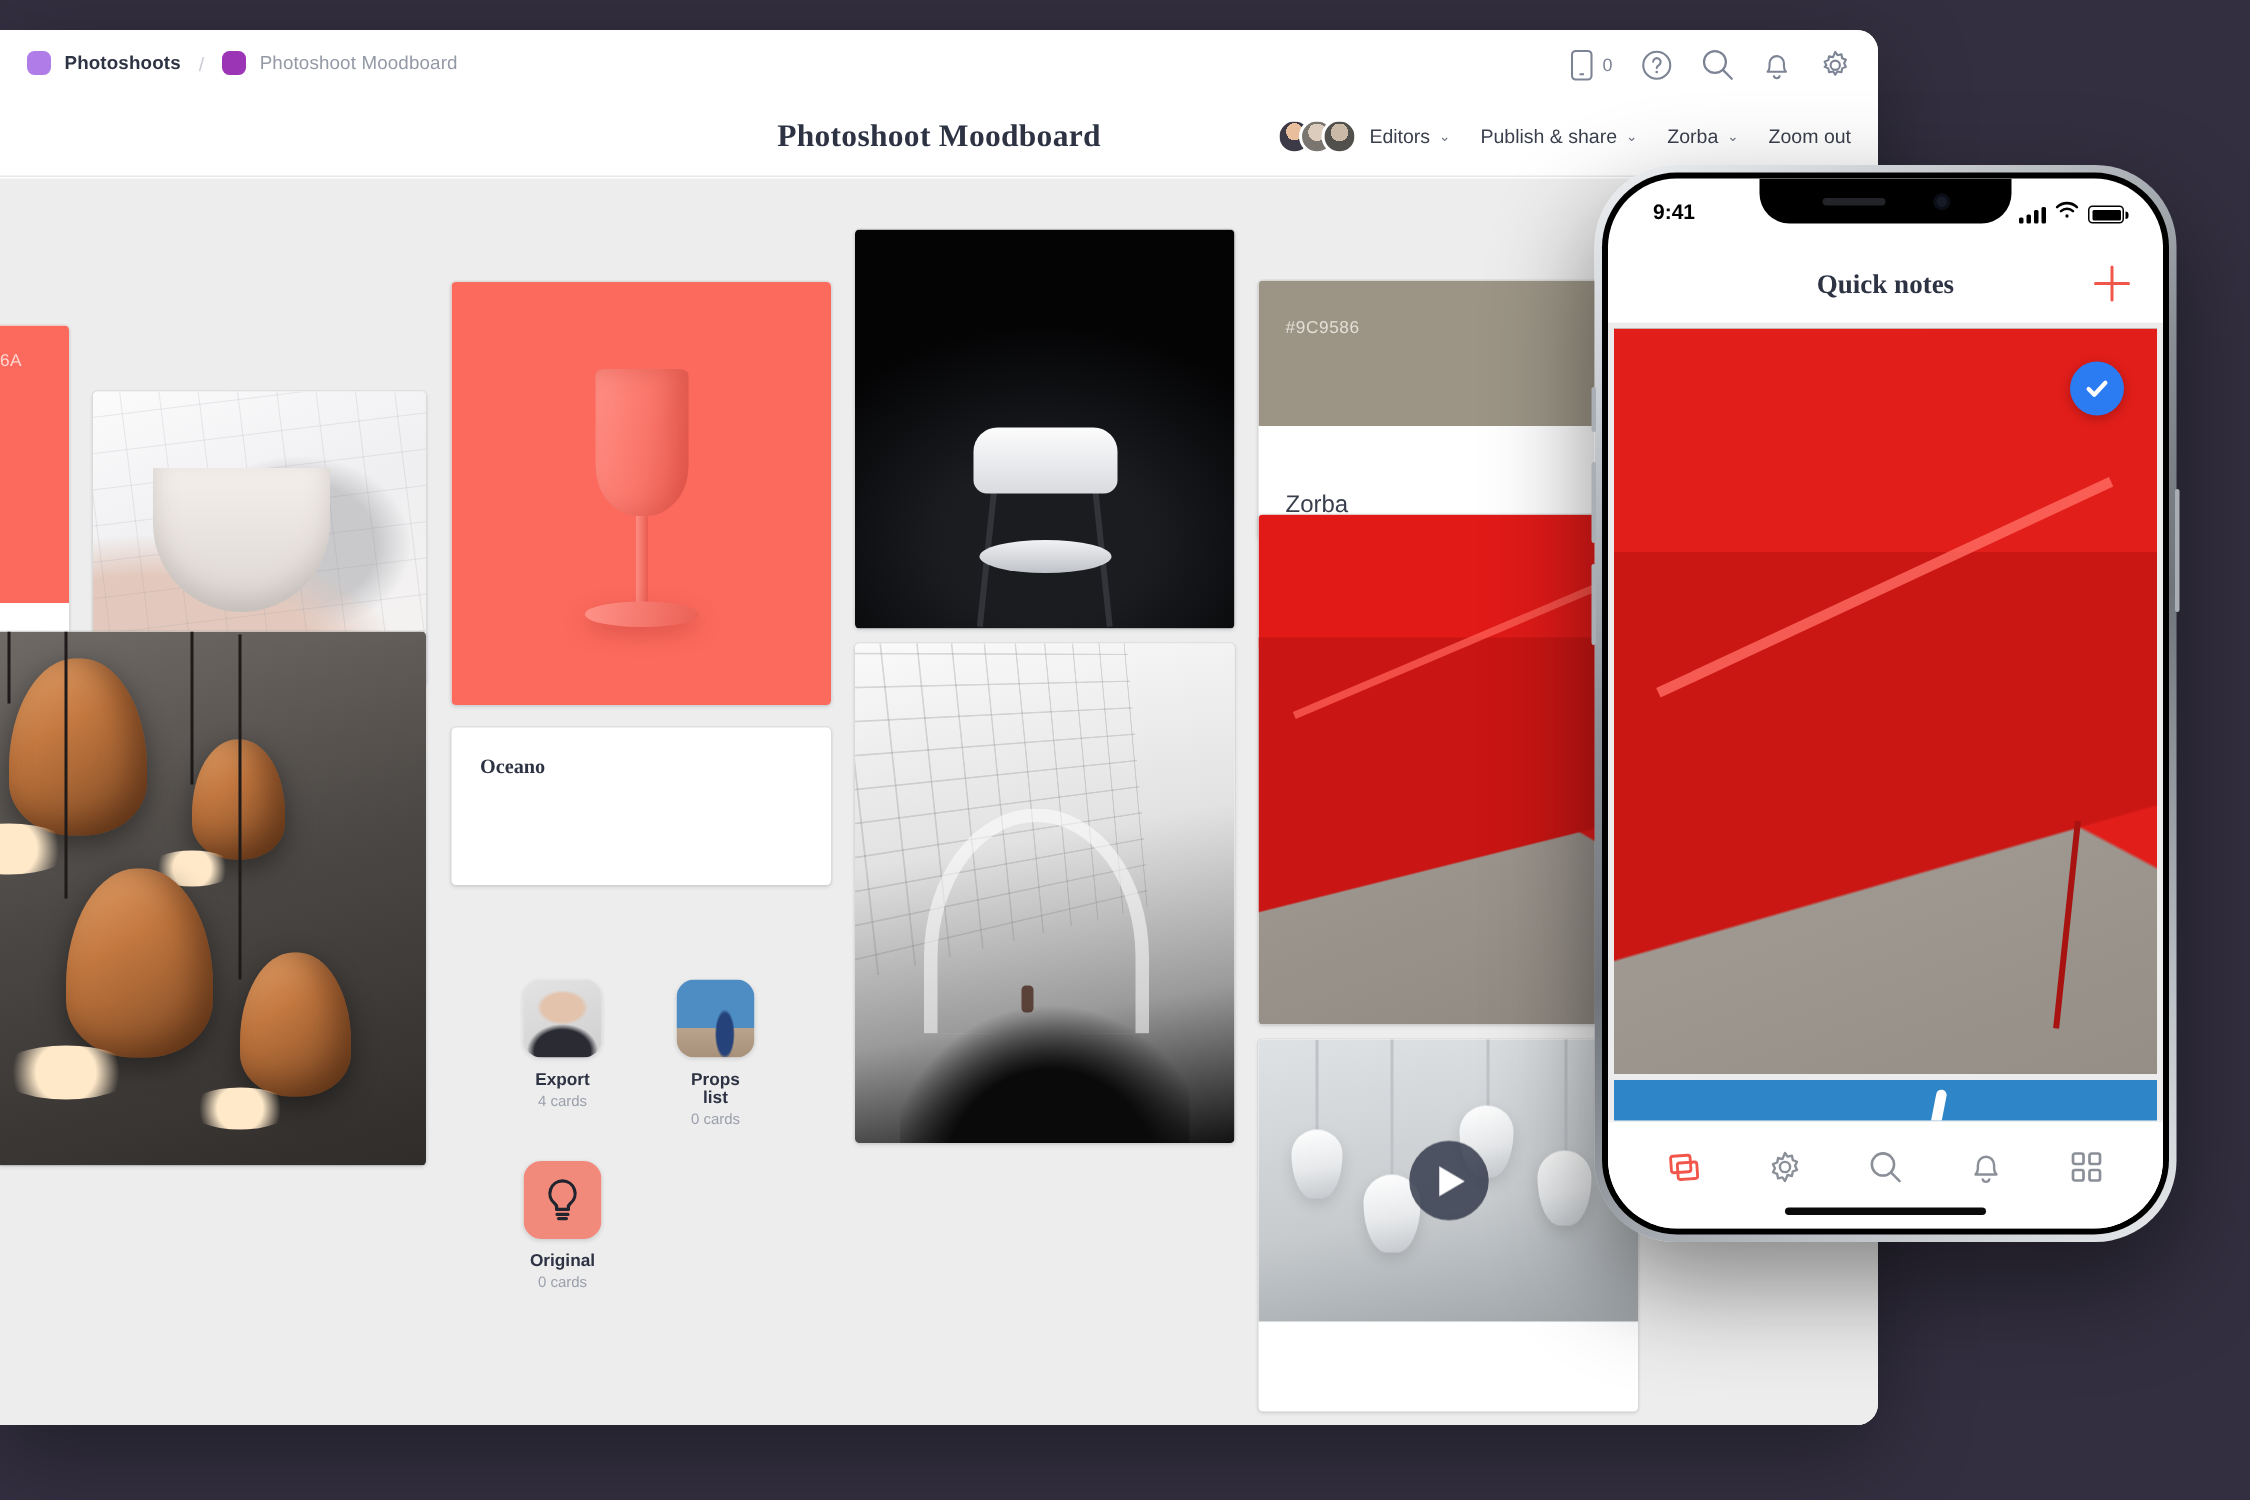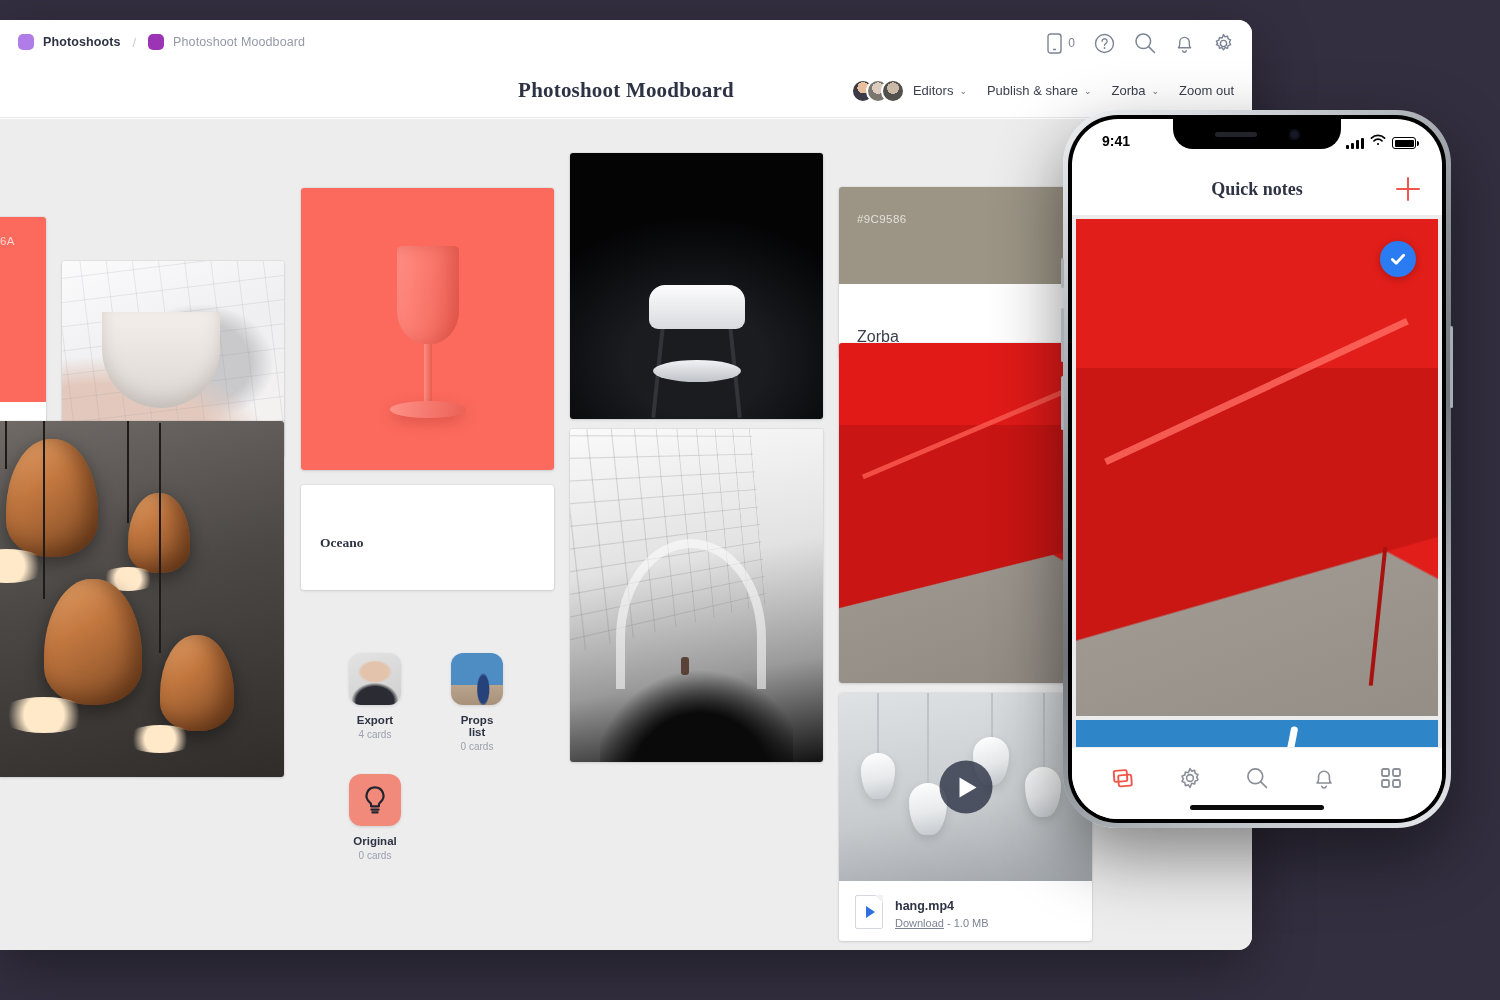--- a/index.html
+++ b/index.html
@@ -165,21 +165,21 @@
   }
   .goblet-base {
     position:absolute; left:50%; top:213px; transform:translateX(-50%);
     width:76px; height:17px; border-radius:50%;
     background: linear-gradient(100deg,#FF9288 0%, #EB6055 100%);
     box-shadow: 0 5px 14px rgba(170,50,42,.35);
   }
 
   
   #card-oceano { left: 301px; top: 366px; width: 253px; height: 105px; }
-  .oceano-pad { padding: 18px 19px; margin-top: 32px; }
+  .oceano-pad { padding: 18px 19px; }
   .oceano-title {
     font-family:"Liberation Serif", serif; font-weight:bold;
     font-size:13.5px; color:#2E3344; margin-bottom:9px;
   }
   .oceano-body { font-size:11.6px; line-height:1.46; color:#4A4F5E; }
 
   
   .tiles { position:absolute; left: 349px; top: 534px; width: 200px; }
   .tile-row { display:flex; gap: 50px; }
   .tile { width: 52px; text-align:center; cursor:pointer; }
@@ -598,33 +598,20 @@
           <span class="vt-cord" style="left:88px; height:96px;"></span>
           <span class="vt-lamp" style="left:70px; top:90px; width:38px;height:52px;"></span>
           <span class="vt-cord" style="left:152px; height:50px;"></span>
           <span class="vt-lamp" style="left:134px;top:44px; width:36px;height:48px;"></span>
           <span class="vt-cord" style="left:204px; height:80px;"></span>
           <span class="vt-lamp" style="left:186px;top:74px; width:36px;height:50px;"></span>
           <span class="play-btn">
               <span class="tri"></span>
             </span>
         </div>
-        <div class="video-meta">
-          <span class="file-glyph">
-              <span class="tri-s"></span>
-            </span>
-          <span>
-            <span class="file-name">hang.mp4</span>
-            <span class="file-sub" style="display:block;">
-              <a href="#">Download</a>
-              <span>-</span>
-              <span>1.0 MB</span>
-            </span>
-          </span>
-        </div>
       </div>
 
     </div>
   </div>
 
   <div class="phone">
     <span class="side-btn sb-1"></span>
     <span class="side-btn sb-2"></span>
     <span class="side-btn sb-3"></span>
     <span class="side-btn sb-4"></span>

